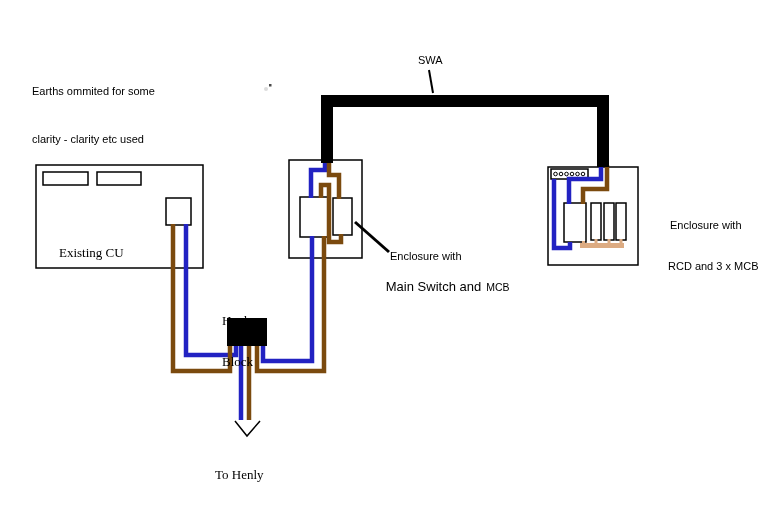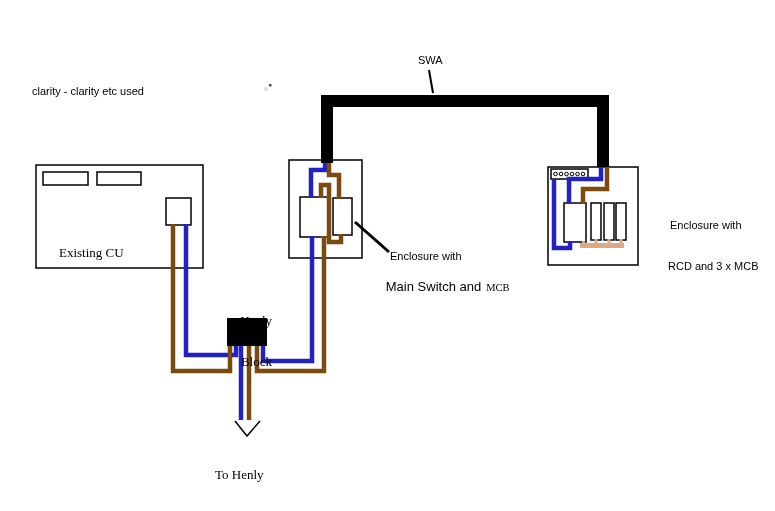--- a/index.html
+++ b/index.html
@@ -13,23 +13,23 @@
   .wire{fill:none;stroke-width:4.5;stroke-linecap:butt;stroke-linejoin:miter;}
   .w-neutral{stroke:var(--neutral-wire,#2222c2);}
   .w-live{stroke:var(--live-wire,#7b4a0e);}
   .swa-cable{fill:none;stroke:var(--swa-cable,#000);stroke-width:12;stroke-linecap:butt;stroke-linejoin:miter;}
   .busbar{fill:var(--busbar,#dcab82);}
   .ptr{stroke:var(--outline,#000);}
   .arrowhead{fill:none;stroke:var(--outline,#000);stroke-width:1.5;}
   .lbl{position:absolute;white-space:pre;}
   .sans{font-family:"Liberation Sans",sans-serif;font-size:11px;line-height:15px;}
   .serif{font-family:"Liberation Serif",serif;font-size:13px;line-height:15px;}
-  .center{text-align:right;}
+  .center{text-align:left;}
   .serif13{font-family:Liberation Sans, sans-serif;font-size:13px;margin-top:16px;}
-  .sans11{font-family:Liberation Serif, serif;font-size:10.5px;}
+  .sans11{font-family:Liberation Sans, sans-serif;font-size:10.5px;}
   .mcb{margin-left:5px;}
 </style>
 </head>
 <body>
 
 <div class="canvas">
 
   <svg width="775" height="511" viewBox="0 0 775 511">
 
     <rect class="box" x="36" y="165" width="167" height="103"></rect>
@@ -79,20 +79,21 @@
 
     <line class="ptr" x1="429" y1="70" x2="433" y2="93" stroke-width="2"></line>
     <line class="ptr" x1="355" y1="222" x2="389" y2="252" stroke-width="3"></line>
     <polyline class="arrowhead" points="235,421 247,436 260,421"></polyline>
 
     <circle cx="266" cy="89" r="2" fill="#dcdcdc"></circle>
     <rect x="269" y="84" width="2.5" height="2.5" fill="#4a4a4a"></rect>
   </svg>
 
   <div class="lbl sans" style="left:32px;top:51px;line-height:16px;">
+    <div>Earths ommited for some</div>
     <div>clarity - clarity etc used</div>
   </div>
 
   <div class="lbl sans" style="left:418px;top:53px;">SWA</div>
 
   <div class="lbl serif" style="left:43px;top:245px;margin-left:16px;">Existing CU</div>
 
   <div class="lbl serif center" style="left:222px;top:287px;width:50px;line-height:13.5px;">
     <div>Henly</div>
     <div>Block</div>

